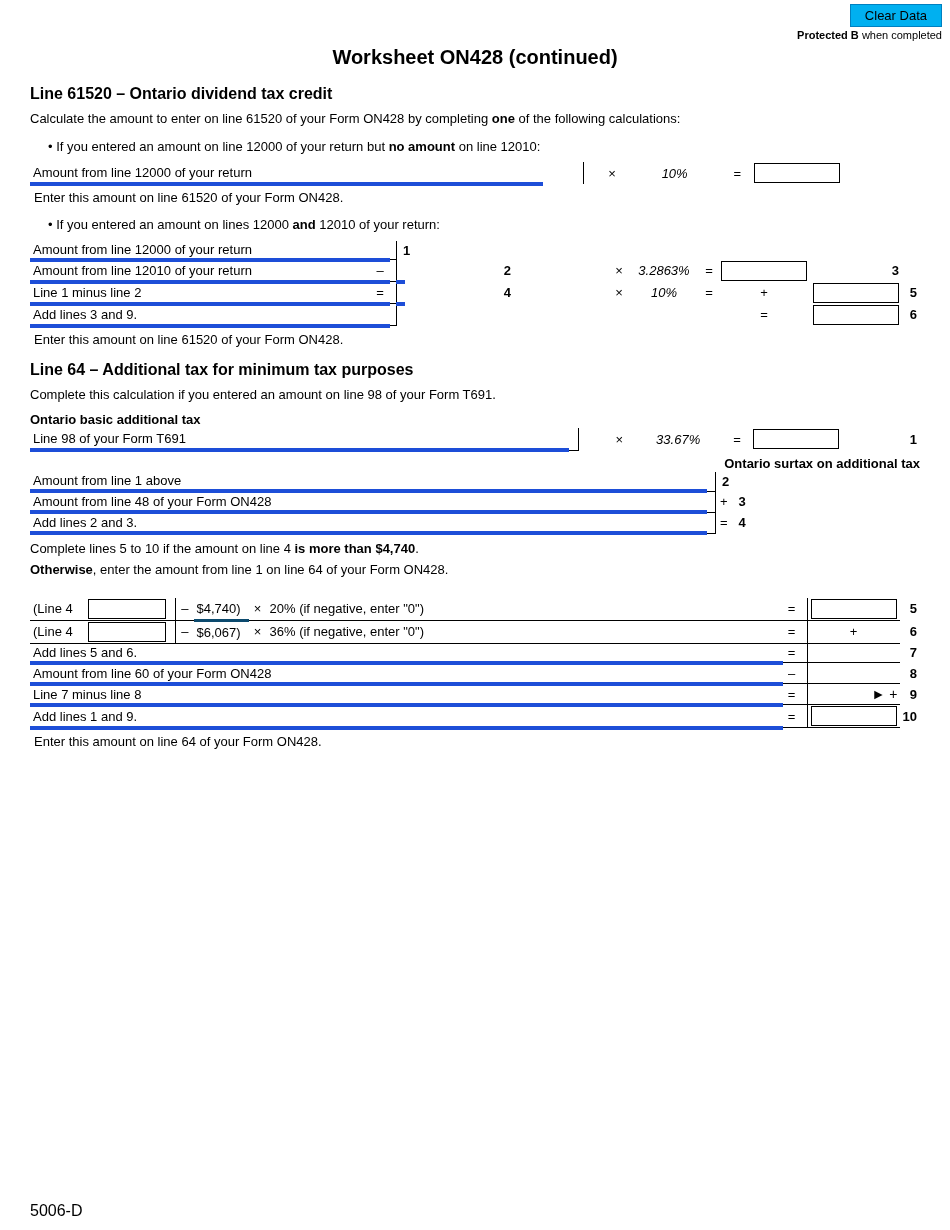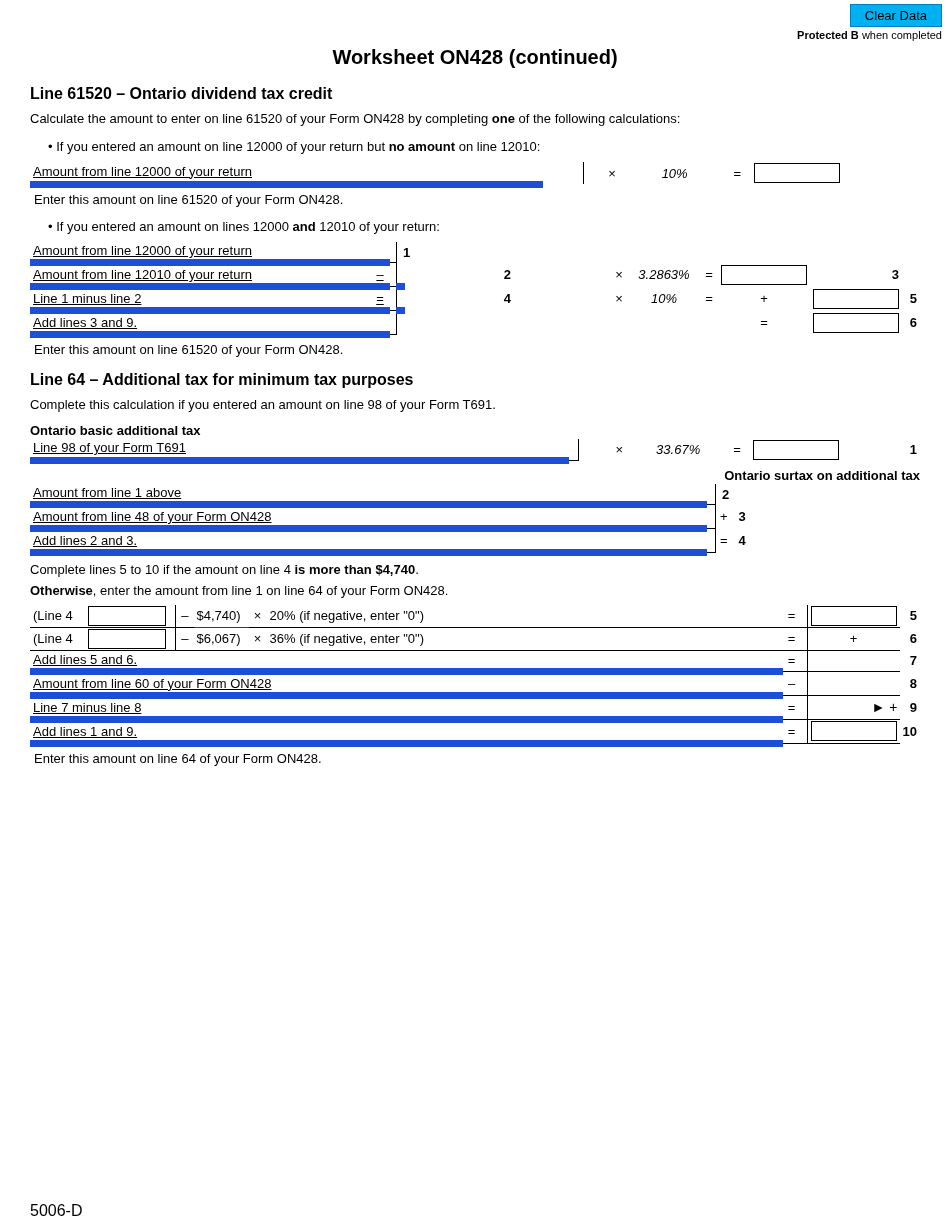--- a/index.html
+++ b/index.html
@@ -94,21 +94,21 @@
     table.form-table {
       width: 100%;
       border-collapse: collapse;
     }
     table.form-table td {
       padding: 1px 3px;
       vertical-align: middle;
       font-size: 13px;
     }
     .td-label { }
-    .td-underline { border-bottom: 7px solid #1d4ed8; text-decoration: underline; }
+    .td-underline { border-bottom: 4px solid #1d4ed8; }
     .td-vbar { border-right: 1px solid #000; width: 1px; }
     .td-num-bold { font-weight: bold; text-align: center; }
     .td-op { text-align: center; width: 18px; }
     .td-pct { text-align: center; width: 65px; font-style: italic; }
     .td-eq { text-align: center; width: 18px; }
     .td-box { width: 90px; }
     .td-linenum { font-weight: bold; text-align: right; width: 18px; padding-left: 2px; }
     .form-input {
       width: 86px;
       height: 20px;
@@ -275,36 +275,36 @@
         <td style="width:2px; border-right:1px solid #000; border-bottom:1px solid #000;"></td>
         <td style="padding-left:4px;">
           <span>=</span>
           &nbsp;
           <span class="td-num-bold">4</span>
         </td>
       </tr>
     </tbody>
       </table>
 
-    <div style="font-size:13px; margin-bottom:3px; line-height:1.6;">
+    <div style="font-size:13px; margin-bottom:17px; line-height:1.6;">
       Complete lines 5 to 10 if the amount on line 4 <strong>is more than $4,740</strong>.<br>
       <strong>Otherwise</strong>, enter the amount from line 1 on line 64 of your Form ON428.
     </div>
 
     <table class="form-table" style="border-collapse:collapse;">
 
       <tbody>
           <tr>
         <td style="width:55px; font-size:13px; border-bottom:1px solid #000;">(Line 4</td>
         <td style="width:80px; border-bottom:1px solid #000;">
           <input type="text" class="form-input" style="width: 78px;">
         </td>
         <td style="width:2px; border-right:1px solid #000; border-bottom:1px solid #000;"></td>
         <td style="width:18px; text-align:center; font-size:13px; border-bottom:1px solid #000;">–</td>
-        <td style="width:55px; font-size:13px; border-bottom:1px solid #0c4a6e;">$4,740)</td>
+        <td style="width:55px; font-size:13px; border-bottom:3px solid #0c4a6e;">$4,740)</td>
         <td style="width:18px; text-align:center; font-size:13px; border-bottom:1px solid #000;">×</td>
         <td style="font-size:13px; border-bottom:1px solid #000;">20% (if negative, enter "0")</td>
         <td style="width:18px; text-align:center; font-size:13px; border-bottom:1px solid #000;">=</td>
         <td style="width:2px; border-right:1px solid #000; border-bottom:1px solid #000;"></td>
         <td style="width:90px; border-bottom:1px solid #000;">
           <input type="text" class="form-input" style="">
         </td>
         <td class="td-linenum">5</td>
       </tr>
 

